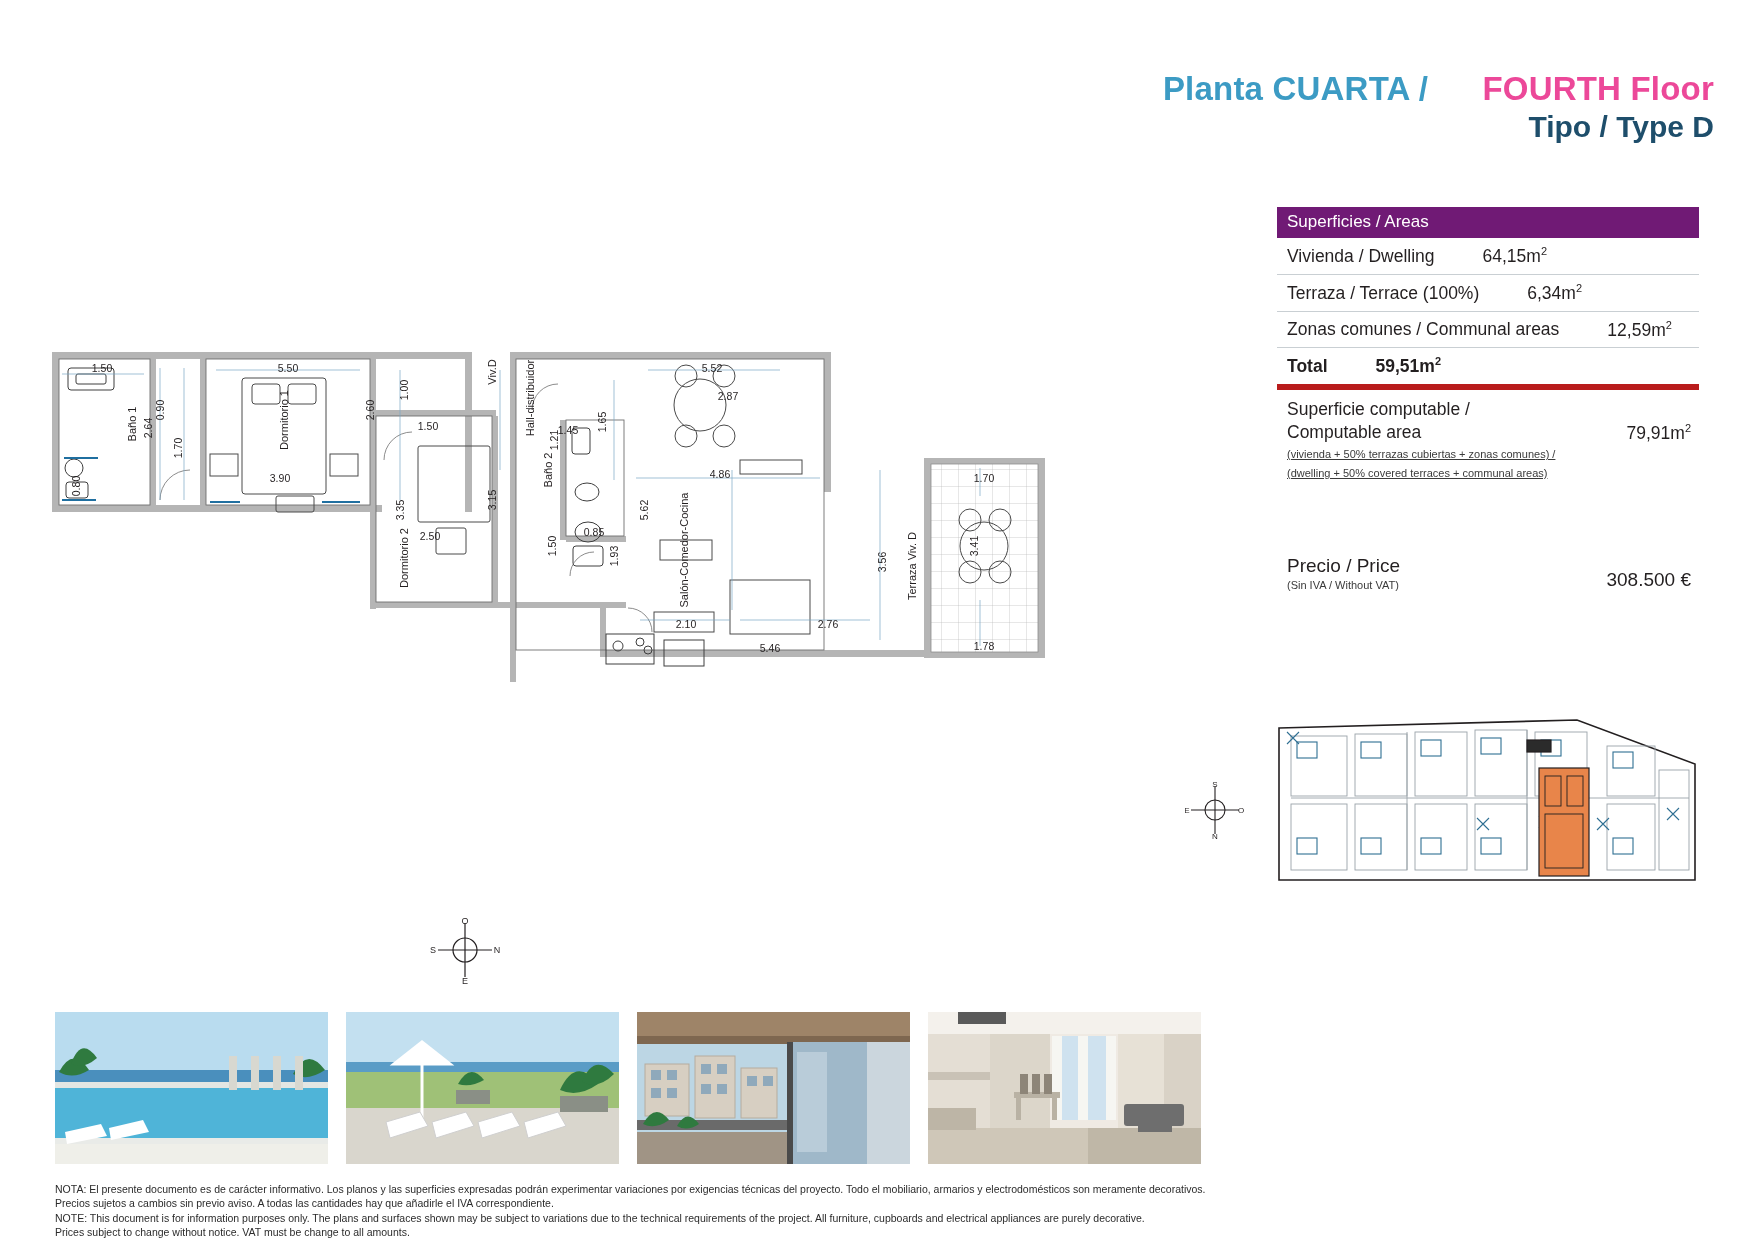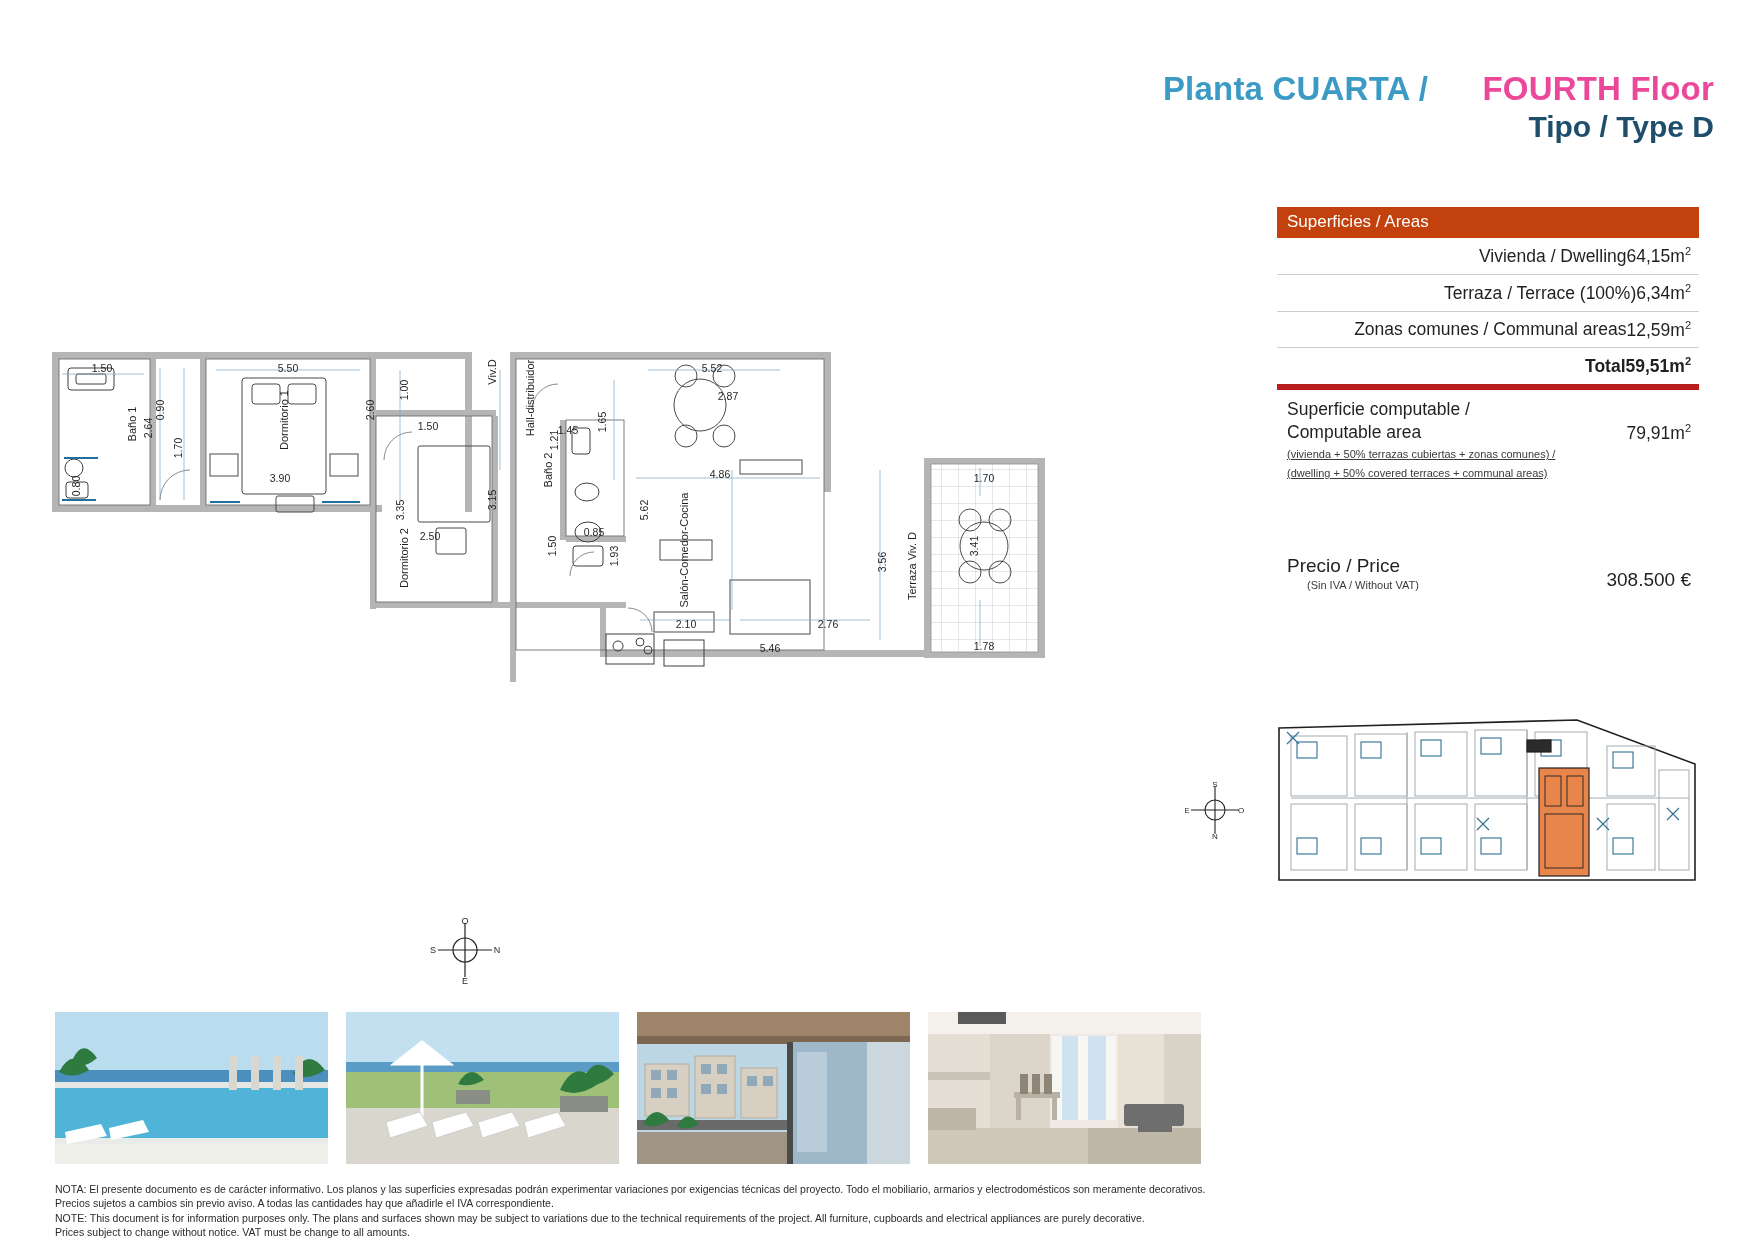--- a/index.html
+++ b/index.html
@@ -23,46 +23,47 @@
   .title-line2{
     font-size:30px; font-weight:bold; color:#1e4e6b; line-height:1.25;
   }
 
   
   .areas{
     position:absolute; left:1277px; top:207px; width:422px;
     font-size:17.5px;
   }
   .areas-header{
-    background:#c2410c; color:#ffffff; font-size:17px;
+    background:#701a75; color:#ffffff; font-size:17px;
     padding:5px 10px 6px 10px;
   }
   .arow{
-    display:flex; justify-content:flex-end; align-items:flex-end;
+    display:flex; justify-content:flex-start; align-items:flex-end;
     border-bottom:1px solid #c9cfd3;
     padding:7px 8px 7px 10px;
+    gap:48px;
   }
   .arow .lbl{ }
   .arow .val{ white-space:nowrap; }
   .arow.total{ font-weight:bold; border-bottom:6px solid #b91c1c; }
   .sup{ font-size:11px; vertical-align:super; }
   .comp-row{
     display:flex; justify-content:space-between; align-items:flex-start;
     padding:8px 8px 10px 10px;
   }
   .comp-left{ width:300px; }
   .comp-title{ font-size:17.5px; line-height:1.28; }
   .comp-note{ font-size:11px; color:#3a3a3a; line-height:1.35; margin-top:4px;text-decoration:underline;}
   .comp-val{ font-size:17.5px; white-space:nowrap; padding-top:24px;}
   .price-row{
     display:flex; justify-content:space-between; align-items:flex-end;
     padding:6px 8px 0 10px; margin-top:58px;
   }
   .price-title{ font-size:19px; }
-  .price-note{ font-size:11px; color:#3a3a3a; margin-top:2px;margin-left:20px;}
+  .price-note{ font-size:11px; color:#3a3a3a; margin-top:2px;}
   .price-val{ font-size:19px; white-space:nowrap; padding-top:2px;}
 
   
   .keyplan{
     position:absolute; left:1277px; top:718px; width:420px; height:185px;
   }
   .keyplan svg{ display:block; }
 
   .compass-small{
     position:absolute; left:1185px; top:780px; width:60px; height:60px;

